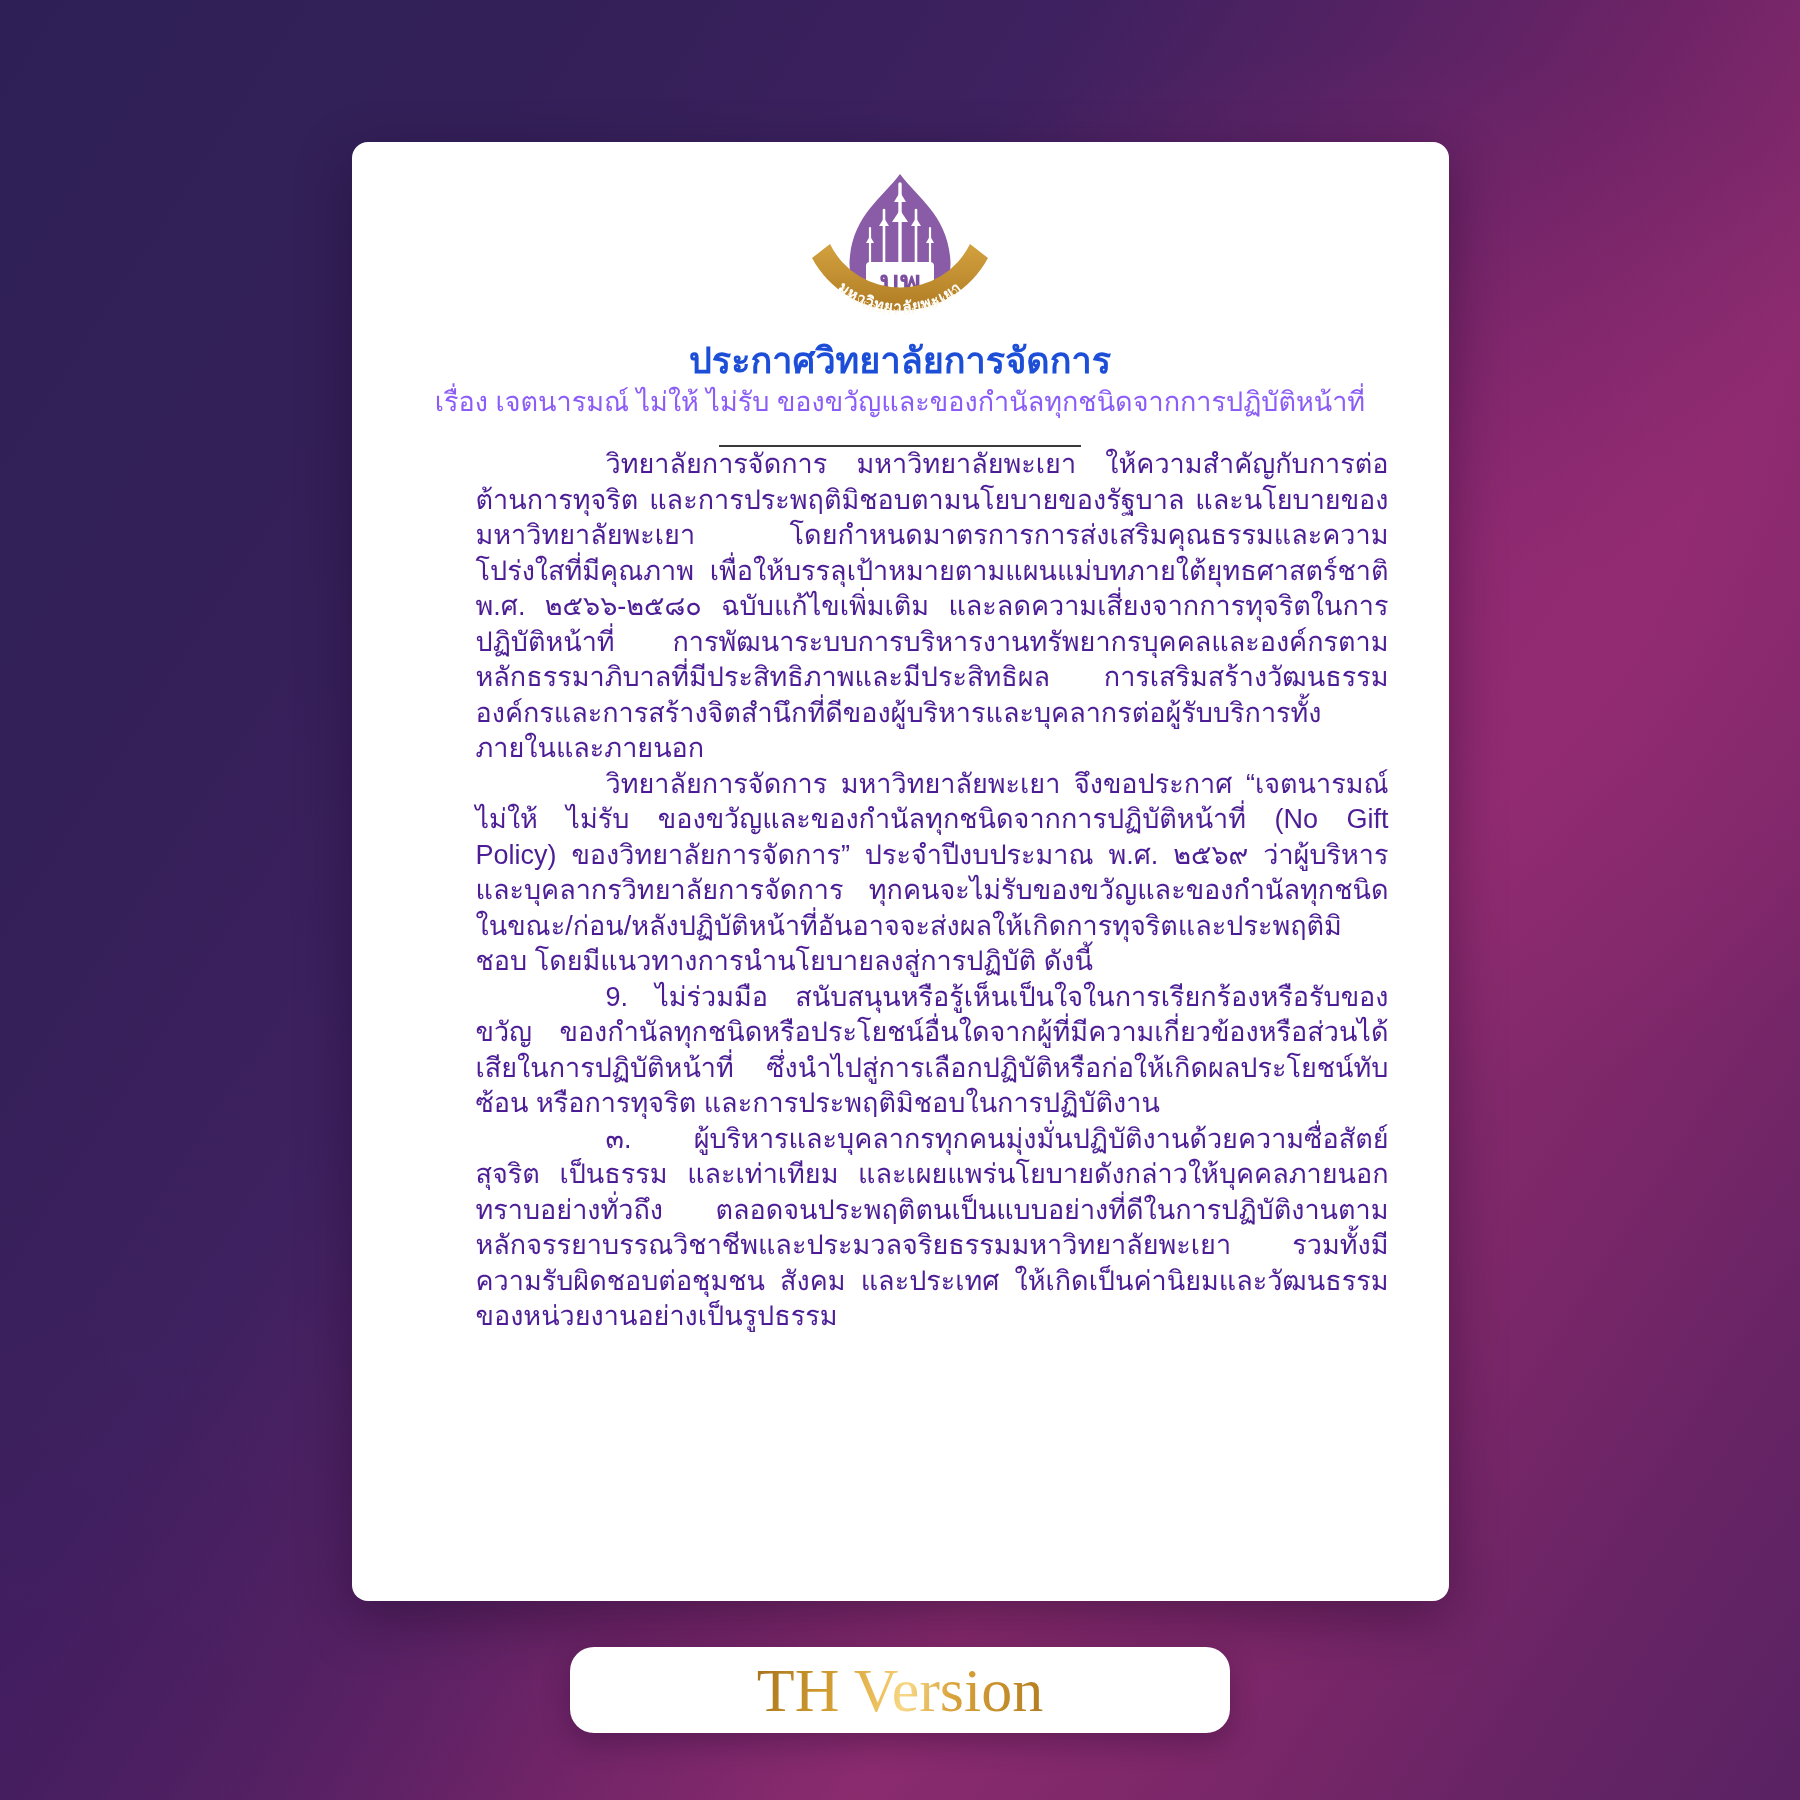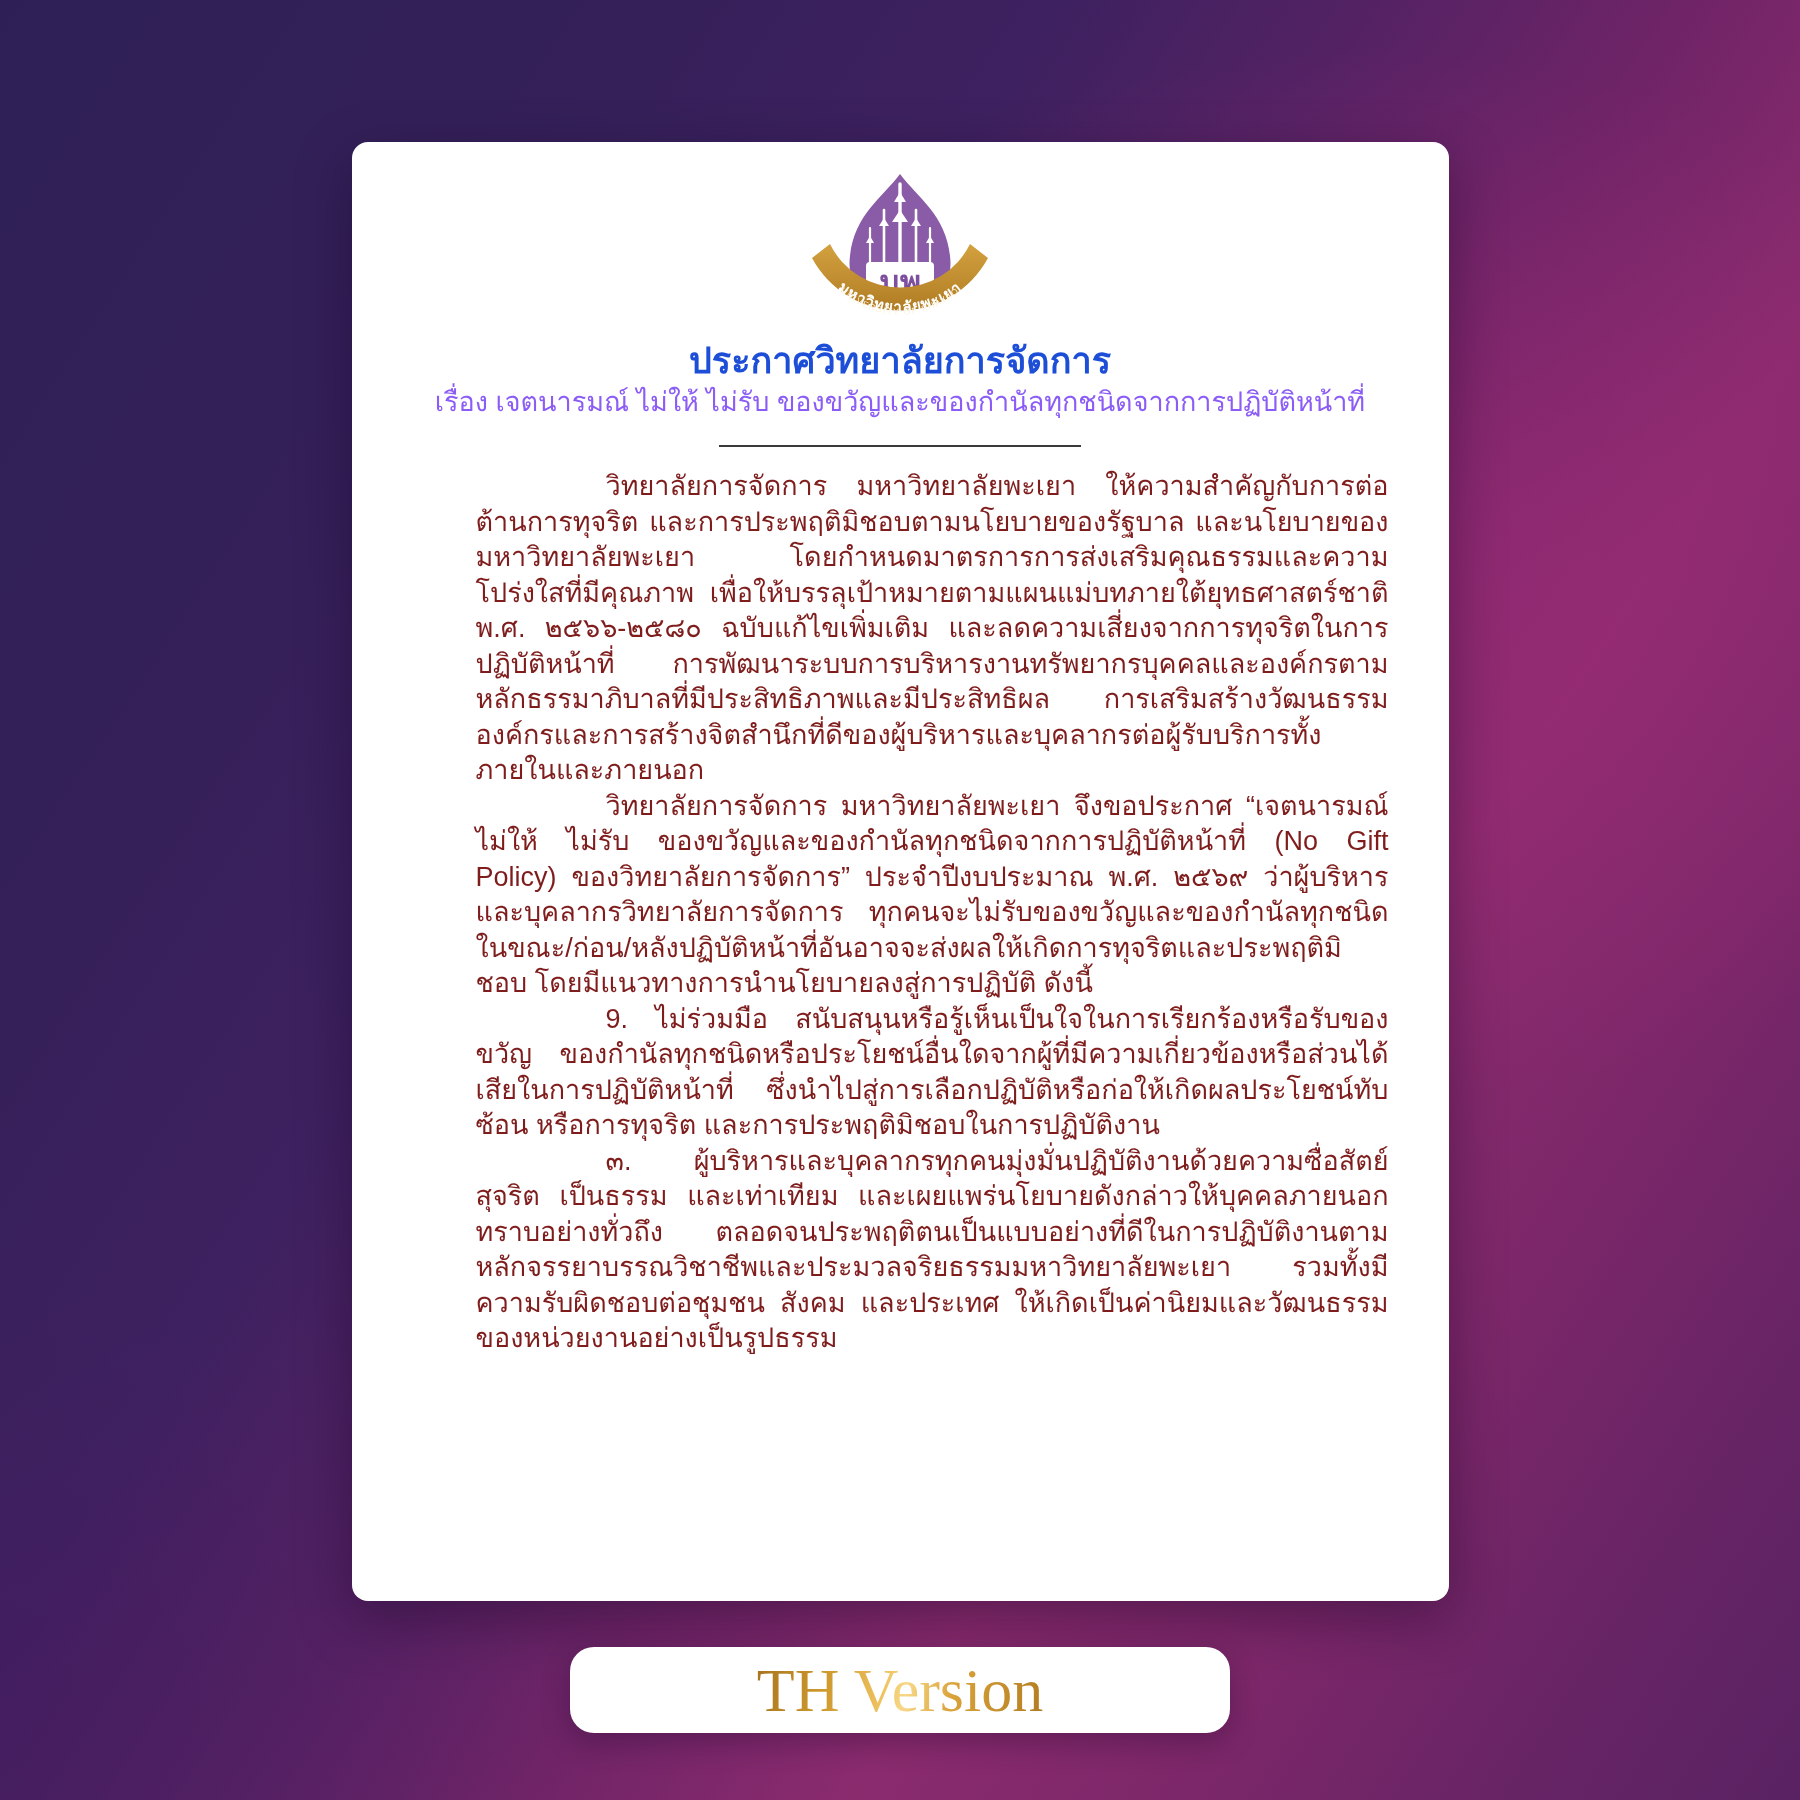--- a/index.html
+++ b/index.html
@@ -17,23 +17,23 @@
     margin-top:142px;width:1097px;height:1459px;background:#ffffff;
     border-radius:16px;box-shadow:0 18px 55px rgba(20,5,35,.40);
     overflow:hidden;display:flex;flex-direction:column;align-items:center;
     color:#1d1d1f;
   }
   .logo{margin-top:28px;width:236px;height:166px;flex:none;}
   .doc-title{margin-top:2px;font-size:36px;font-weight:bold;line-height:46px;color:#1d4ed8;text-align:center;}
   .doc-subject{font-size:27px;line-height:37px;text-align:center;color:#8b5cf6;}
   .separator{width:362px;border-top:2.5px solid #3a3a3a;margin-top:24px;}
   .doc-text{
-    margin-top:22px;width:100%;box-sizing:border-box;
+    width:100%;box-sizing:border-box;
     padding:0 60px 0 124px;
-    font-size:27px;line-height:35.5px;color:#7f1d1d;
+    font-size:27px;line-height:35.5px;color:#4c1d95;
     text-align:justify;overflow-wrap:break-word;
   }
   .para{margin:0;text-indent:130px;}
   .closing{margin:0;margin-top:34px;text-indent:130px;}
   
   .version-btn{
     margin-top:46px;width:660px;height:86px;background:#ffffff;border:none;
     border-radius:24px;box-shadow:0 10px 28px rgba(25,5,40,.30);
     display:flex;align-items:center;justify-content:center;cursor:pointer;
   }

